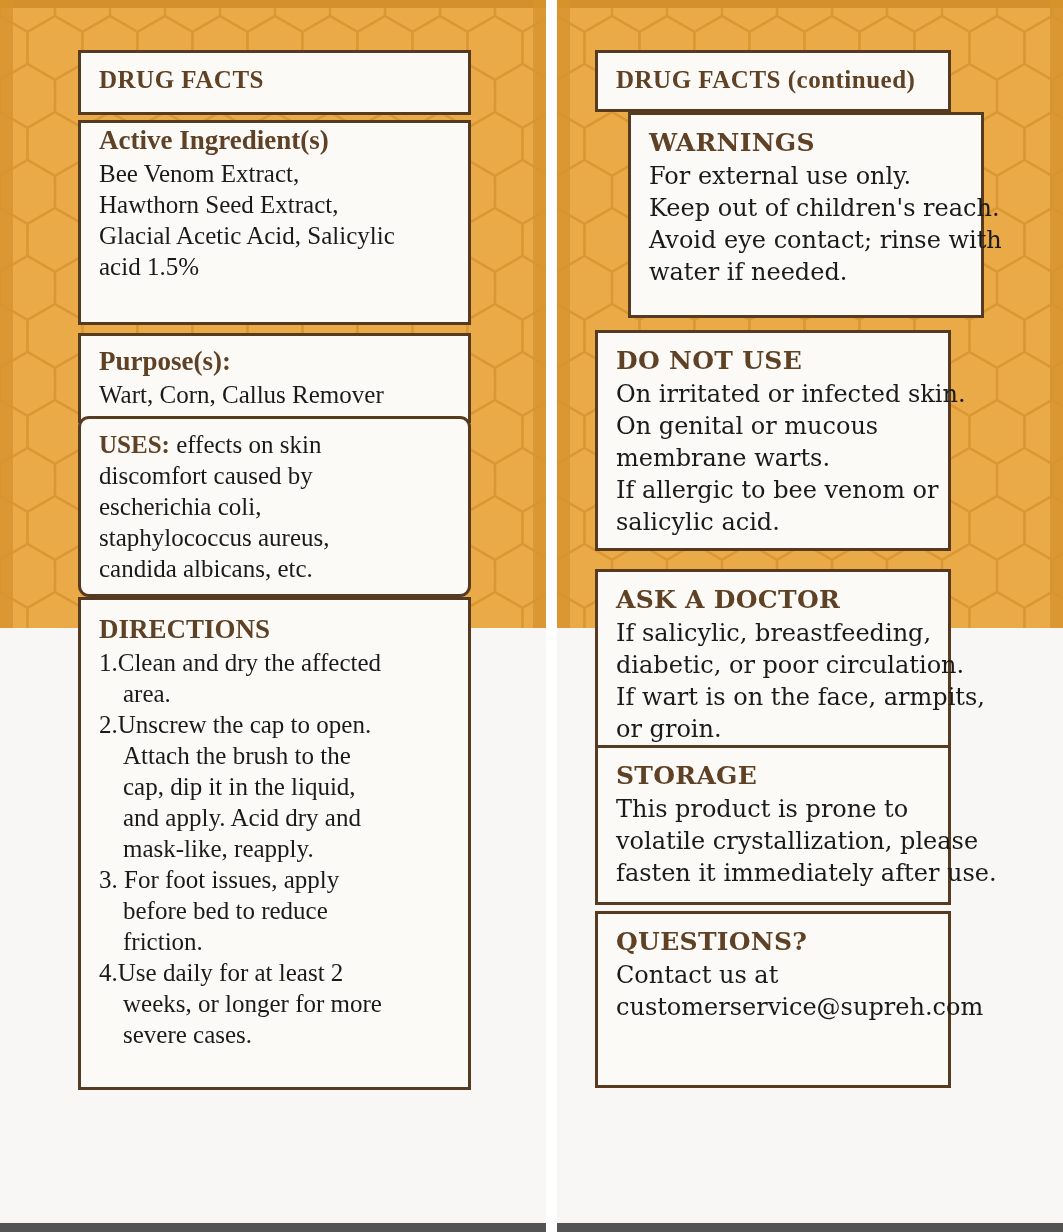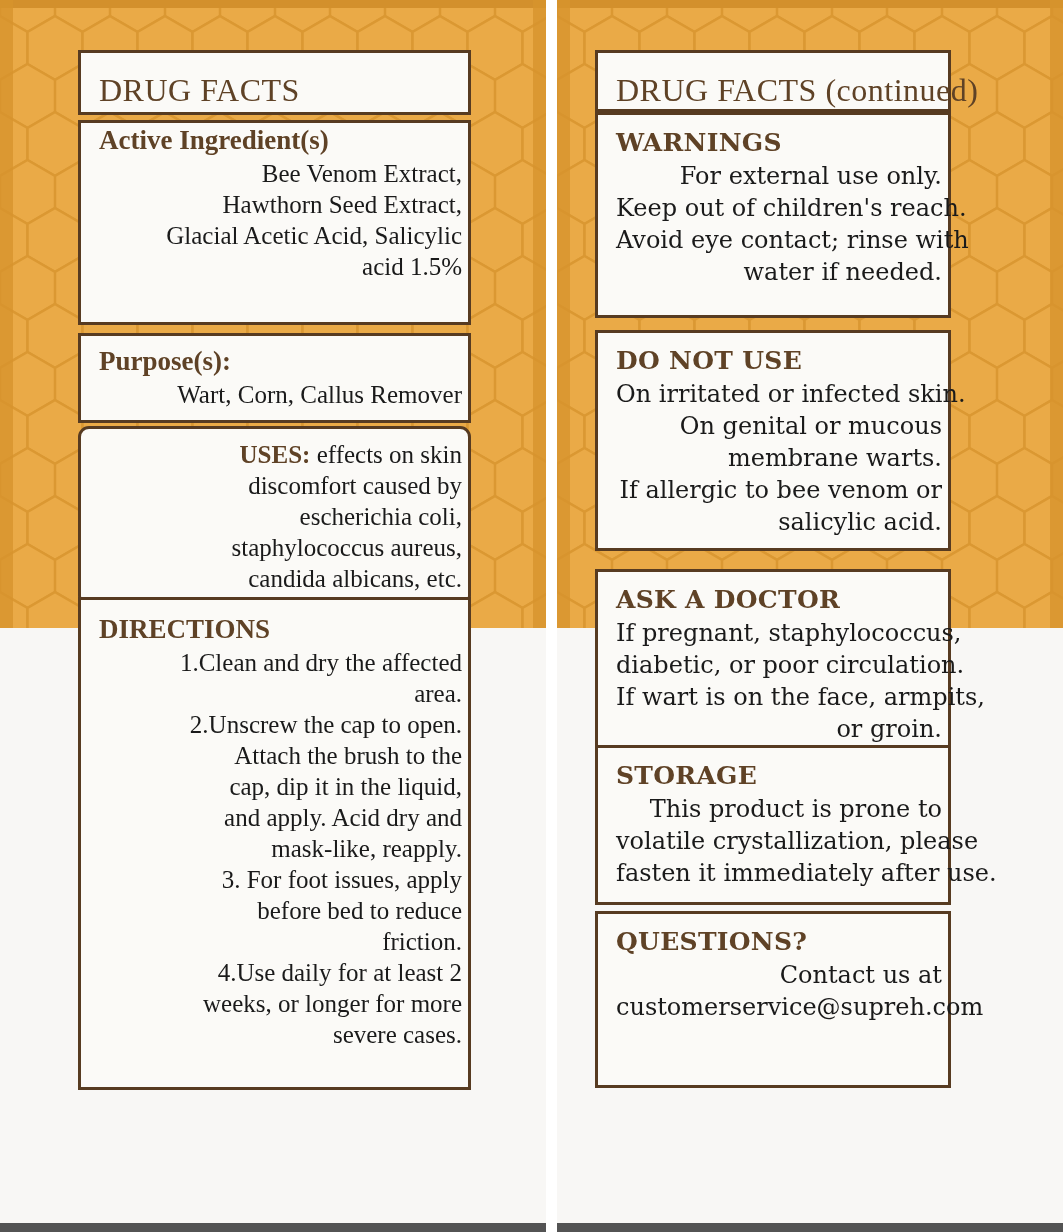--- a/index.html
+++ b/index.html
@@ -22,49 +22,49 @@
 
   .box{
     position:absolute;background:#fbfaf7;
     border:3px solid var(--border-brown,#573b21);
     box-sizing:border-box;
   }
   .panel-left .box{left:78px;width:393px;}
   .panel-right .box{left:38px;width:356px;}
 
   .box-title{
-    font-weight:normal;color:var(--brown-heading,#5f4226);
-    font-size:32px;letter-spacing:.5px;padding:19px 0 0 18px;
+    font-weight:bold;color:var(--brown-heading,#5f4226);
+    font-size:25px;letter-spacing:.5px;padding:13px 0 0 18px;
     white-space:nowrap;
   }
   .panel-right .box-title{font-family:"Liberation Serif",serif;}
 
   .sec{padding:10px 6px 10px 18px;}
   .sec-h{
     font-weight:bold;color:var(--brown-heading,#5f4226);
     font-size:27px;line-height:35px;white-space:nowrap;
   }
   .line{
-    color:var(--text,#1a1a1a);font-size:25px;line-height:31px;white-space:nowrap;text-align:right;
+    color:var(--text,#1a1a1a);font-size:25px;line-height:31px;white-space:nowrap;
   }
   .panel-right .sec-h{font-family:"DejaVu Serif",serif;font-size:25px;letter-spacing:.3px;}
   .panel-right .line{font-family:"DejaVu Serif",serif;font-size:24px;line-height:32px;}
   .line.cont{padding-left:24px;}
   .inline-h{font-weight:bold;color:var(--brown-heading,#5f4226);}
 
   
   #lbox-header{top:50px;height:65px;}
   #lbox-active{top:120px;min-height:205px;padding-top:0;}
   #lbox-purpose{top:333px;min-height:80px;padding-top:8px;}
-  #lbox-uses{top:426px;min-height:175px;border-radius:11px;}
+  #lbox-uses{top:416px;min-height:175px;border-radius:11px;}
   #lbox-directions{top:597px;height:493px;padding-top:12px;}
 
   
   #rbox-header{top:50px;height:62px;}
-  #rbox-warnings{top:112px;min-height:206px;}
+  #rbox-warnings{top:112px;min-height:206px;margin-left:33px;}
   #rbox-donotuse{top:330px;min-height:208px;}
   #rbox-askdoctor{top:548px;min-height:192px;margin-top:21px;}
   #rbox-storage{top:745px;min-height:160px;}
   #rbox-questions{top:911px;min-height:177px;}
 </style>
 </head>
 <body>
 
 <div class="panel panel-left">
   <div class="gold-area">
@@ -191,21 +191,21 @@
         <div class="line">membrane warts.</div>
         <div class="line">If allergic to bee venom or</div>
         <div class="line">salicylic acid.</div>
       </div>
   </div>
 
   <div class="box sec" id="rbox-askdoctor">
     <div class="sec-h">ASK A DOCTOR</div>
     <div>
 
-    <div class="line">If pregnant, staphylococcus,</div>
+    <div class="line">If salicylic, breastfeeding,</div>
         <div class="line">diabetic, or poor circulation.</div>
         <div class="line">If wart is on the face, armpits,</div>
         <div class="line">or groin.</div>
       </div>
   </div>
 
   <div class="box sec" id="rbox-storage">
     <div class="sec-h">STORAGE</div>
     <div>
 

